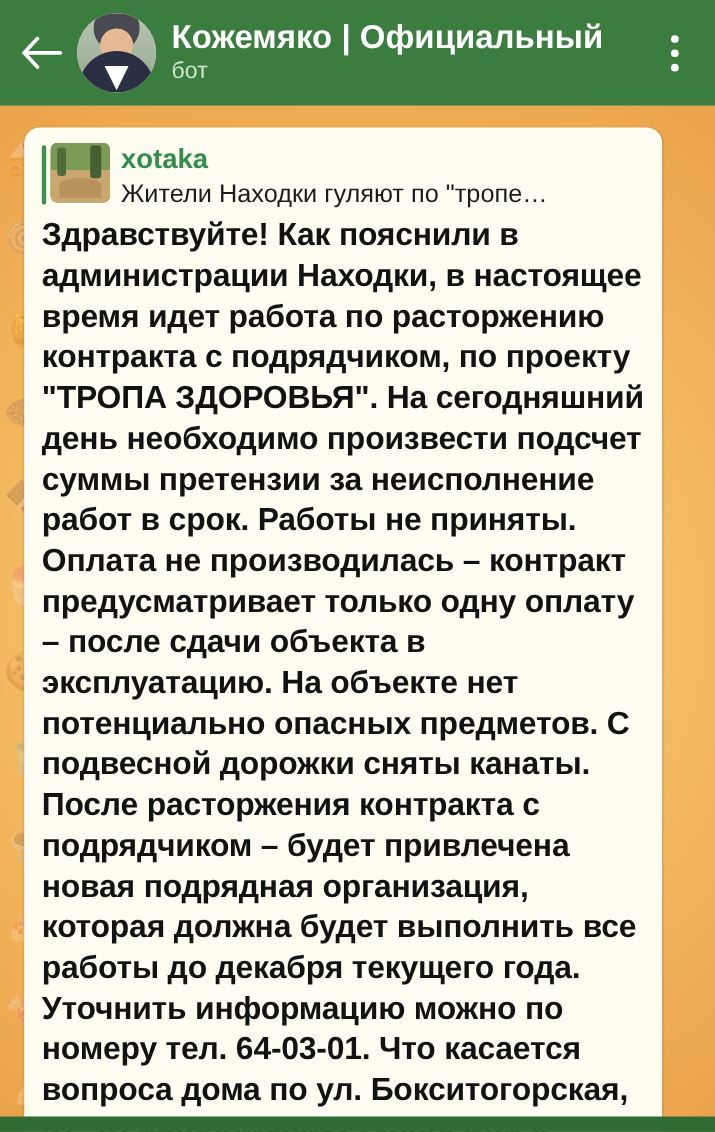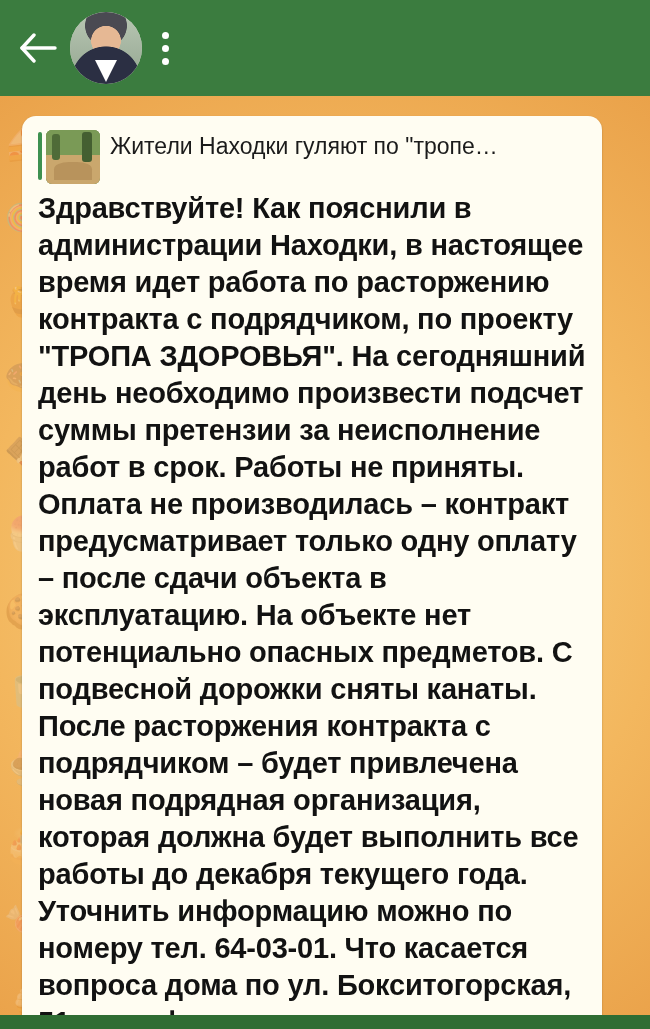--- a/index.html
+++ b/index.html
@@ -264,20 +264,24 @@
         <path d="M15 2 L3 15 L15 28" fill="none" stroke="#ffffff" stroke-width="3.4" stroke-linecap="round" stroke-linejoin="round"></path>
         <path d="M3 15 H36" fill="none" stroke="#ffffff" stroke-width="3.4" stroke-linecap="round"></path>
       </svg>
     </div>
 
     <div class="avatar">
       <div class="photo"></div>
       <div class="collar"></div>
     </div>
 
+    <div class="header-texts">
+      <div class="chat-title">Кожемяко | Официальный</div>
+      <div class="chat-subtitle">бот</div>
+    </div>
 
     <div class="menu-btn">
       <i></i>
       <i></i>
       <i></i>
     </div>
   </div>
 
   <div class="chat-area">
     <div class="pattern">🍰 🍩 🍪 🎂 🧁 🍭 🍫 🥤 🍬 🍮 🍯 🍧 🍨 🍦 🍰 🍩 🍪 🎂 🧁 🍭 🍫 🥤 🍬 🍮 🍯 🍧 🍨 🍦 🍰 🍩 🍪 🎂 🧁 🍭 🍫 🥤 🍬 🍮 🍯 🍧 🍨 🍦 🍰 🍩 🍪 🎂 🧁 🍭 🍫 🥤 🍬 🍮 🍯 🍧 🍨 🍦 🍰 🍩 🍪 🎂 🧁 🍭 🍫 🥤 🍬 🍮 🍯 🍧 🍨 🍦 🍰 🍩 🍪 🎂 🧁 🍭 🍫 🥤 🍬 🍮 🍯 🍧 🍨 🍦 🍰 🍩 🍪 🎂 🧁 🍭 🍫 🥤 🍬 🍮 🍯 🍧 🍨 🍦 🍰 🍩 🍪 🎂 🧁 🍭 🍫 🥤 🍬 🍮 🍯 🍧 🍨 🍦 🍰 🍩 🍪 🎂 🧁 🍭 🍫 🥤 🍬 🍮 🍯 🍧 🍨 🍦</div>
@@ -285,20 +289,21 @@
     <div class="bubble">
 
       <div class="reply">
         <div class="reply-thumb">
           <div class="t"></div>
           <div class="tree"></div>
           <div class="tree2"></div>
           <div class="path"></div>
         </div>
         <div class="reply-body">
+          <div class="reply-author">xotaka</div>
           <div class="reply-text">Жители Находки гуляют по "тропе…</div>
         </div>
       </div>
 
       <div class="msg-text">Здравствуйте! Как пояснили в администрации Находки, в настоящее время идет работа по расторжению контракта с подрядчиком, по проекту "ТРОПА ЗДОРОВЬЯ". На сегодняшний день необходимо произвести подсчет суммы претензии за неисполнение работ в срок. Работы не приняты. Оплата не производилась – контракт предусматривает только одну оплату – после сдачи объекта в эксплуатацию. На объекте нет потенциально опасных предметов. С подвесной дорожки сняты канаты. После расторжения контракта с подрядчиком – будет привлечена новая подрядная организация, которая должна будет выполнить все работы до декабря текущего года. Уточнить информацию можно по номеру тел. 64-03-01. Что касается  вопроса дома по ул. Бокситогорская, 51, то информацию запросили у специалистов МКУ «Управление городским хозяйством». Вернемся с ответом 6 октября. Спасибо за обращение!</div>
 
     </div>
 
     <div class="bottom-strip"></div>
   </div>

